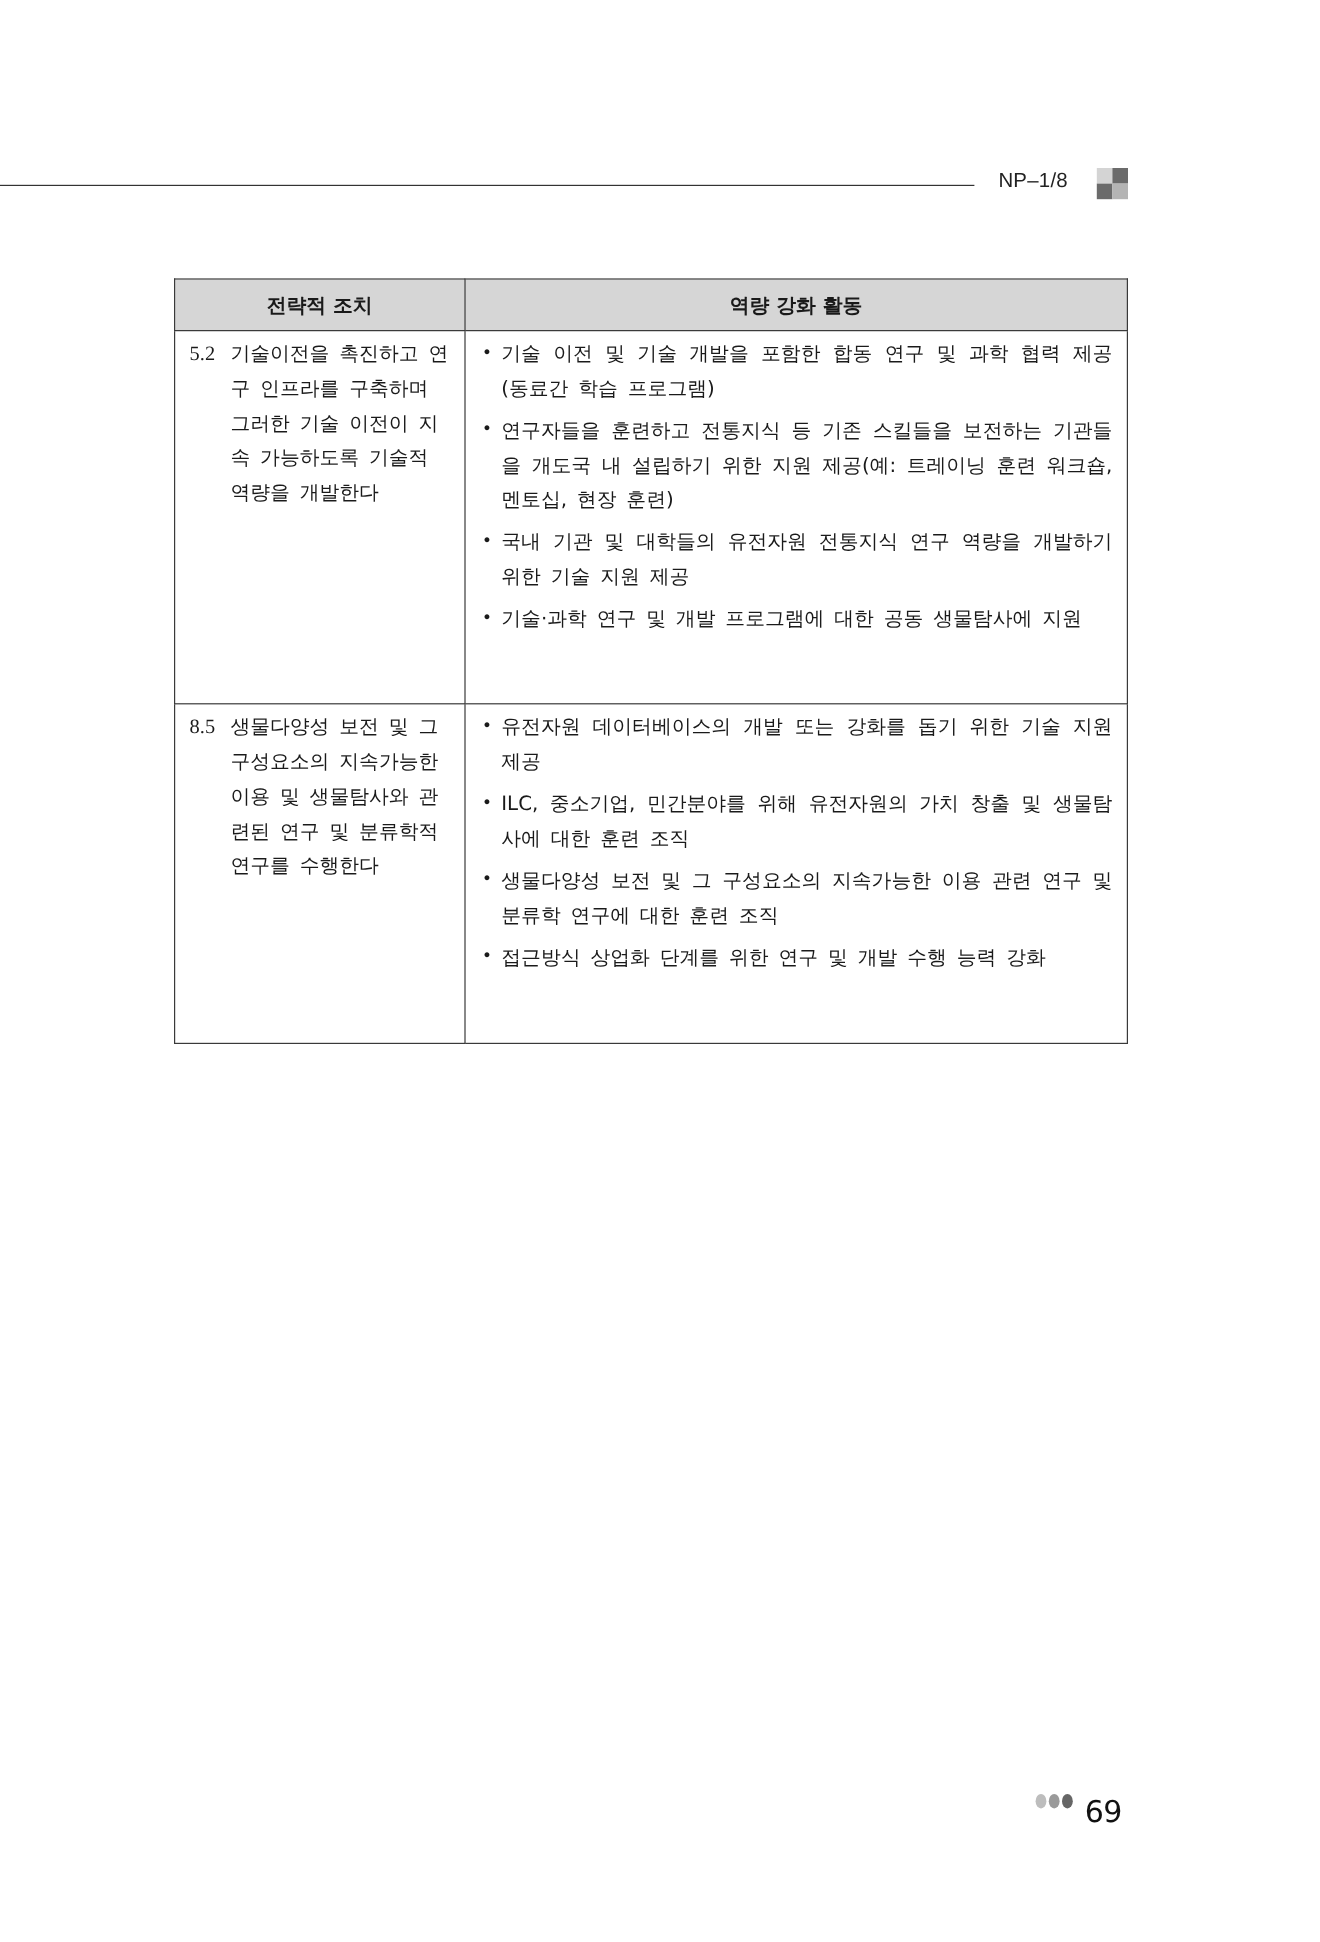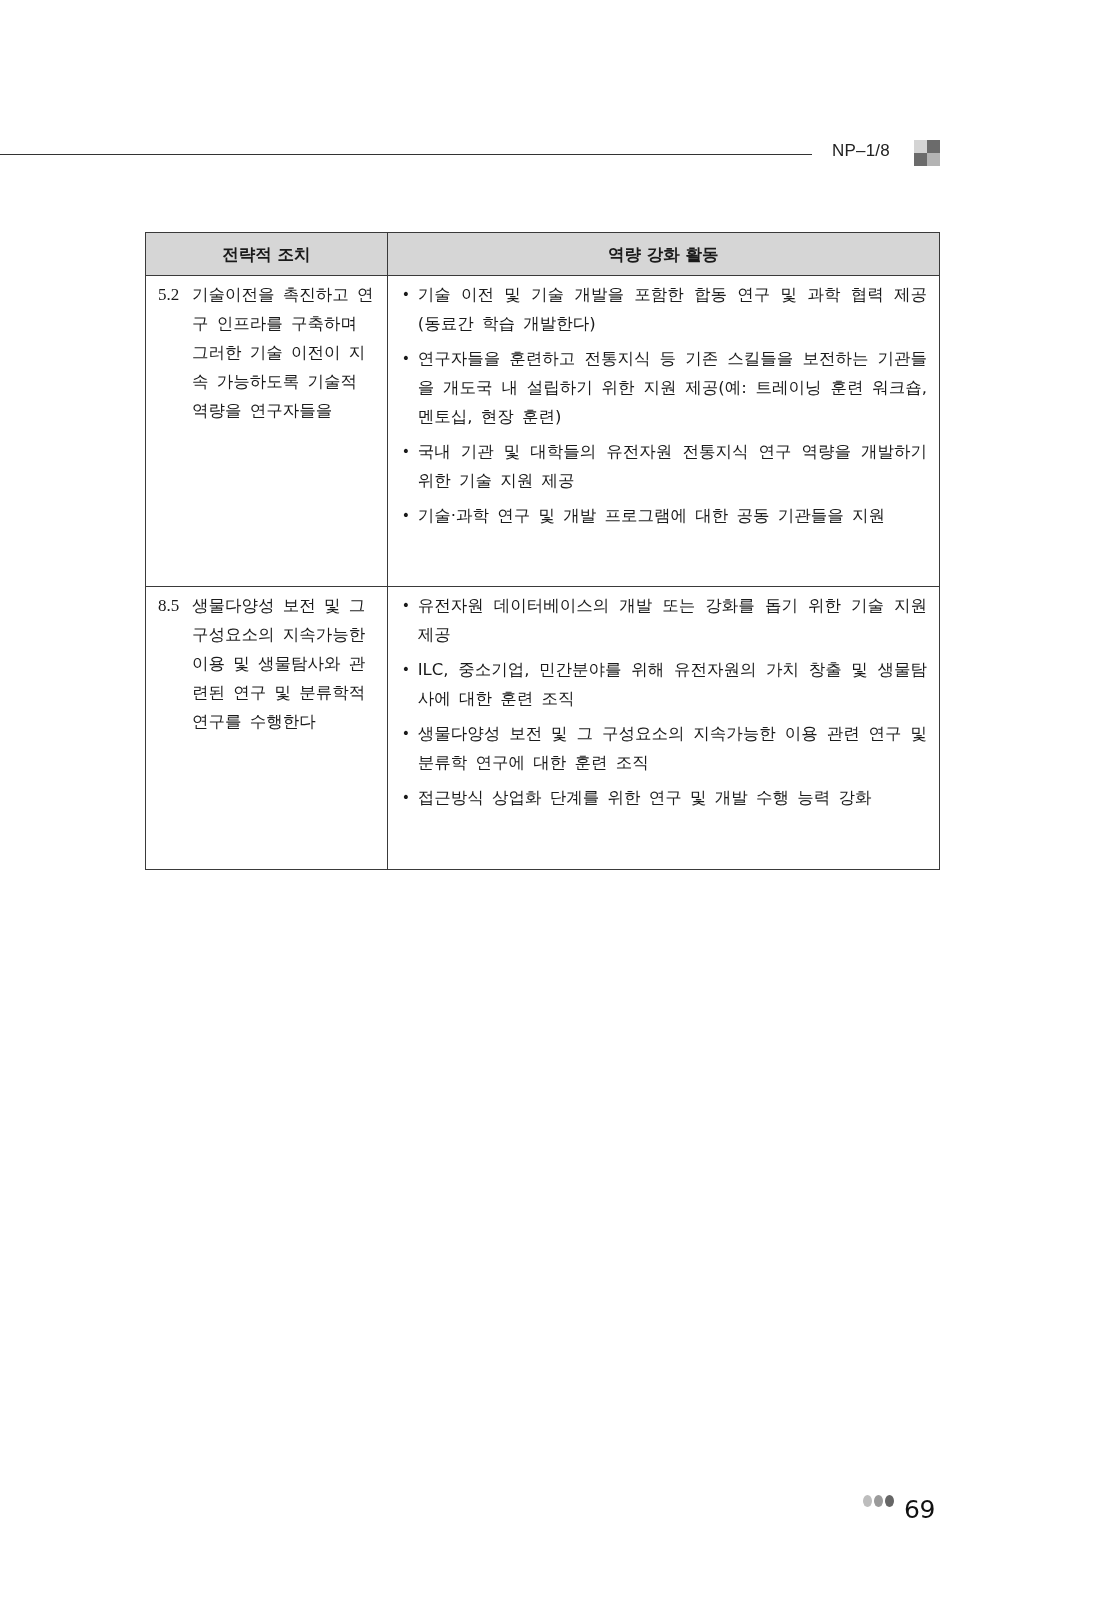--- a/index.html
+++ b/index.html
@@ -160,29 +160,29 @@
     <tr>
       <th>전략적 조치</th>
       <th>역량 강화 활동</th>
     </tr>
   </thead>
   <tbody>
     <tr class="row-52">
       <td class="left-cell">
         <div class="measure">
           <span class="measure-num">5.2</span>
-          <span class="measure-text">기술이전을 촉진하고 연구 인프라를 구축하며 그러한 기술 이전이 지속 가능하도록 기술적 역량을 연구자들을</span>
+          <span class="measure-text">기술이전을 촉진하고 연구 인프라를 구축하며 그러한 기술 이전이 지속 가능하도록 기술적 역량을 개발한다</span>
         </div>
       </td>
       <td class="right-cell">
         <ul class="activities">
-          <li><span class="bullet">•</span><span>기술 이전 및 기술 개발을 포함한 합동 연구 및 과학 협력 제공 (동료간 학습 개발한다)</span></li>
+          <li><span class="bullet">•</span><span>기술 이전 및 기술 개발을 포함한 합동 연구 및 과학 협력 제공 (동료간 학습 프로그램)</span></li>
           <li><span class="bullet">•</span><span>연구자들을 훈련하고 전통지식 등 기존 스킬들을 보전하는 기관들을 개도국 내 설립하기 위한 지원 제공(예: 트레이닝 훈련 워크숍, 멘토십, 현장 훈련)</span></li>
           <li><span class="bullet">•</span><span>국내 기관 및 대학들의 유전자원 전통지식 연구 역량을 개발하기 위한 기술 지원 제공</span></li>
-          <li><span class="bullet">•</span><span>기술·과학 연구 및 개발 프로그램에 대한 공동 기관들을 지원</span></li>
+          <li><span class="bullet">•</span><span>기술·과학 연구 및 개발 프로그램에 대한 공동 생물탐사에 지원</span></li>
         </ul>
       </td>
     </tr>
     <tr class="row-53">
       <td class="left-cell">
         <div class="measure">
           <span class="measure-num">8.5</span>
           <span class="measure-text">생물다양성 보전 및 그 구성요소의 지속가능한 이용 및 생물탐사와 관련된 연구 및 분류학적 연구를 수행한다</span>
         </div>
       </td>

